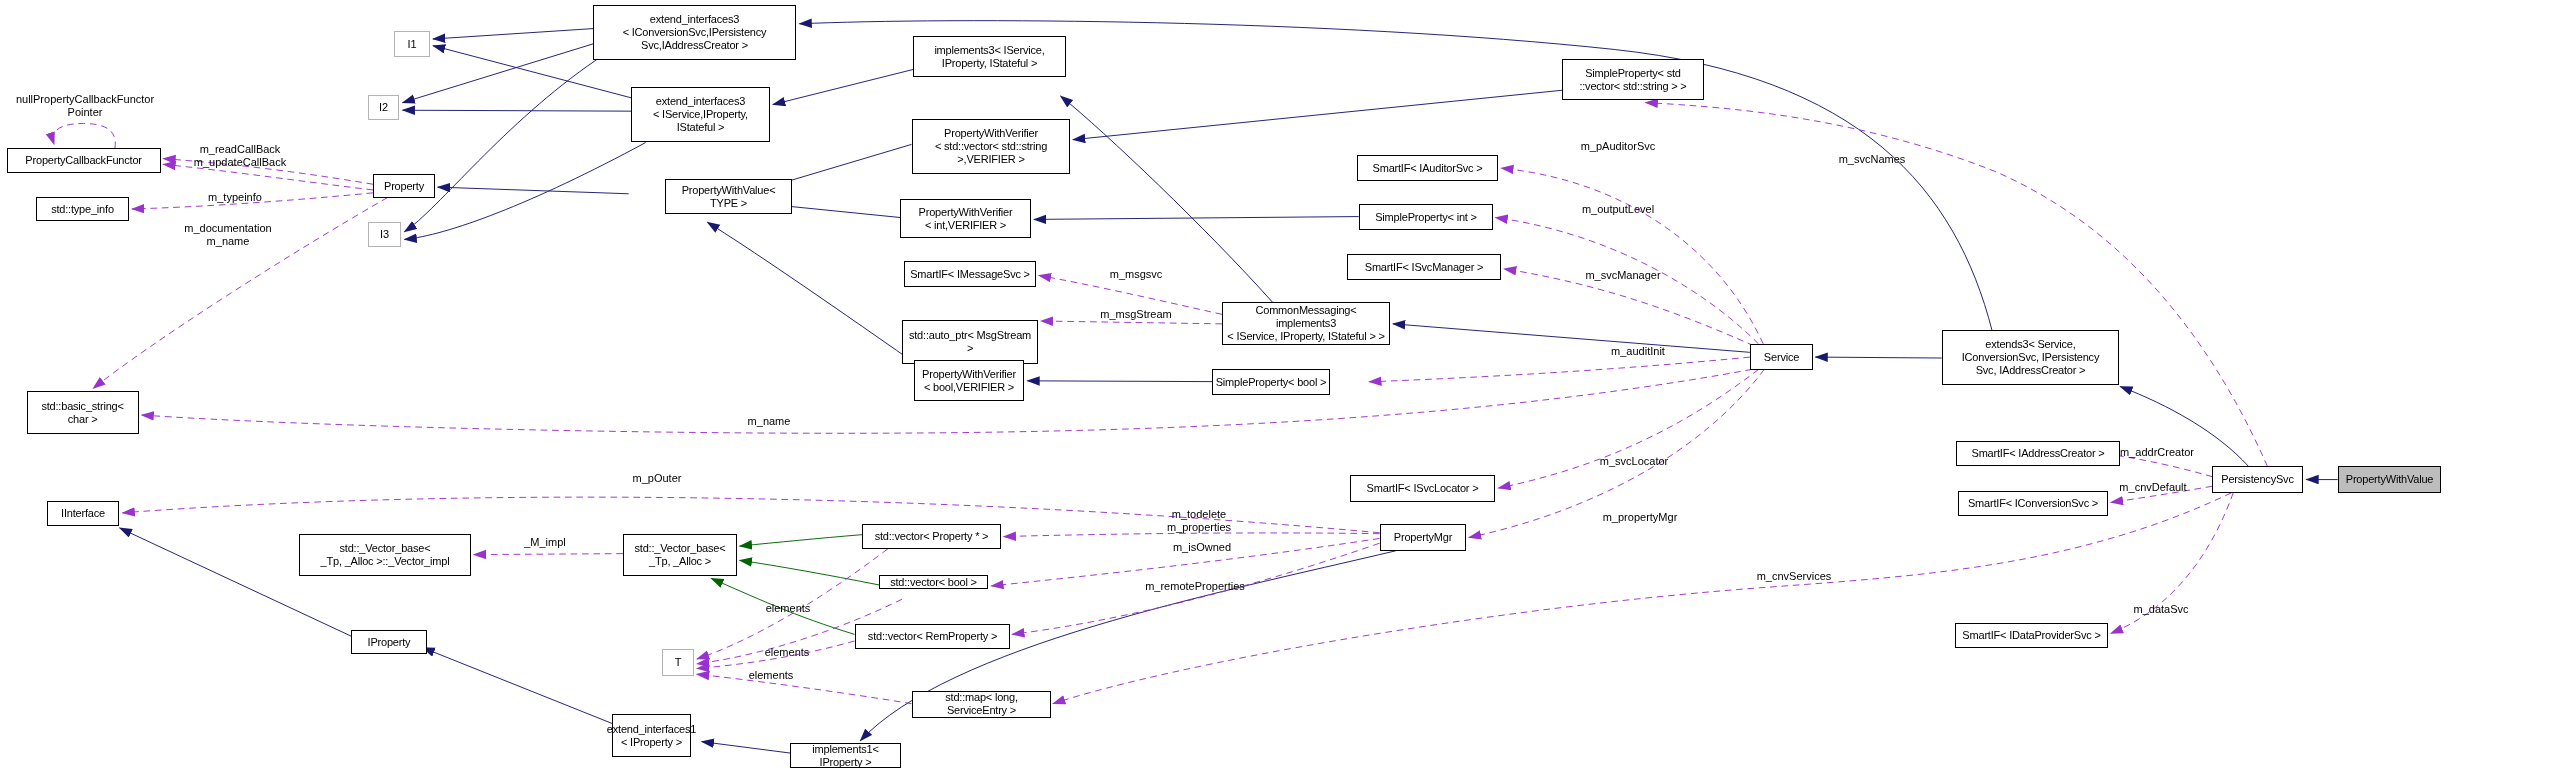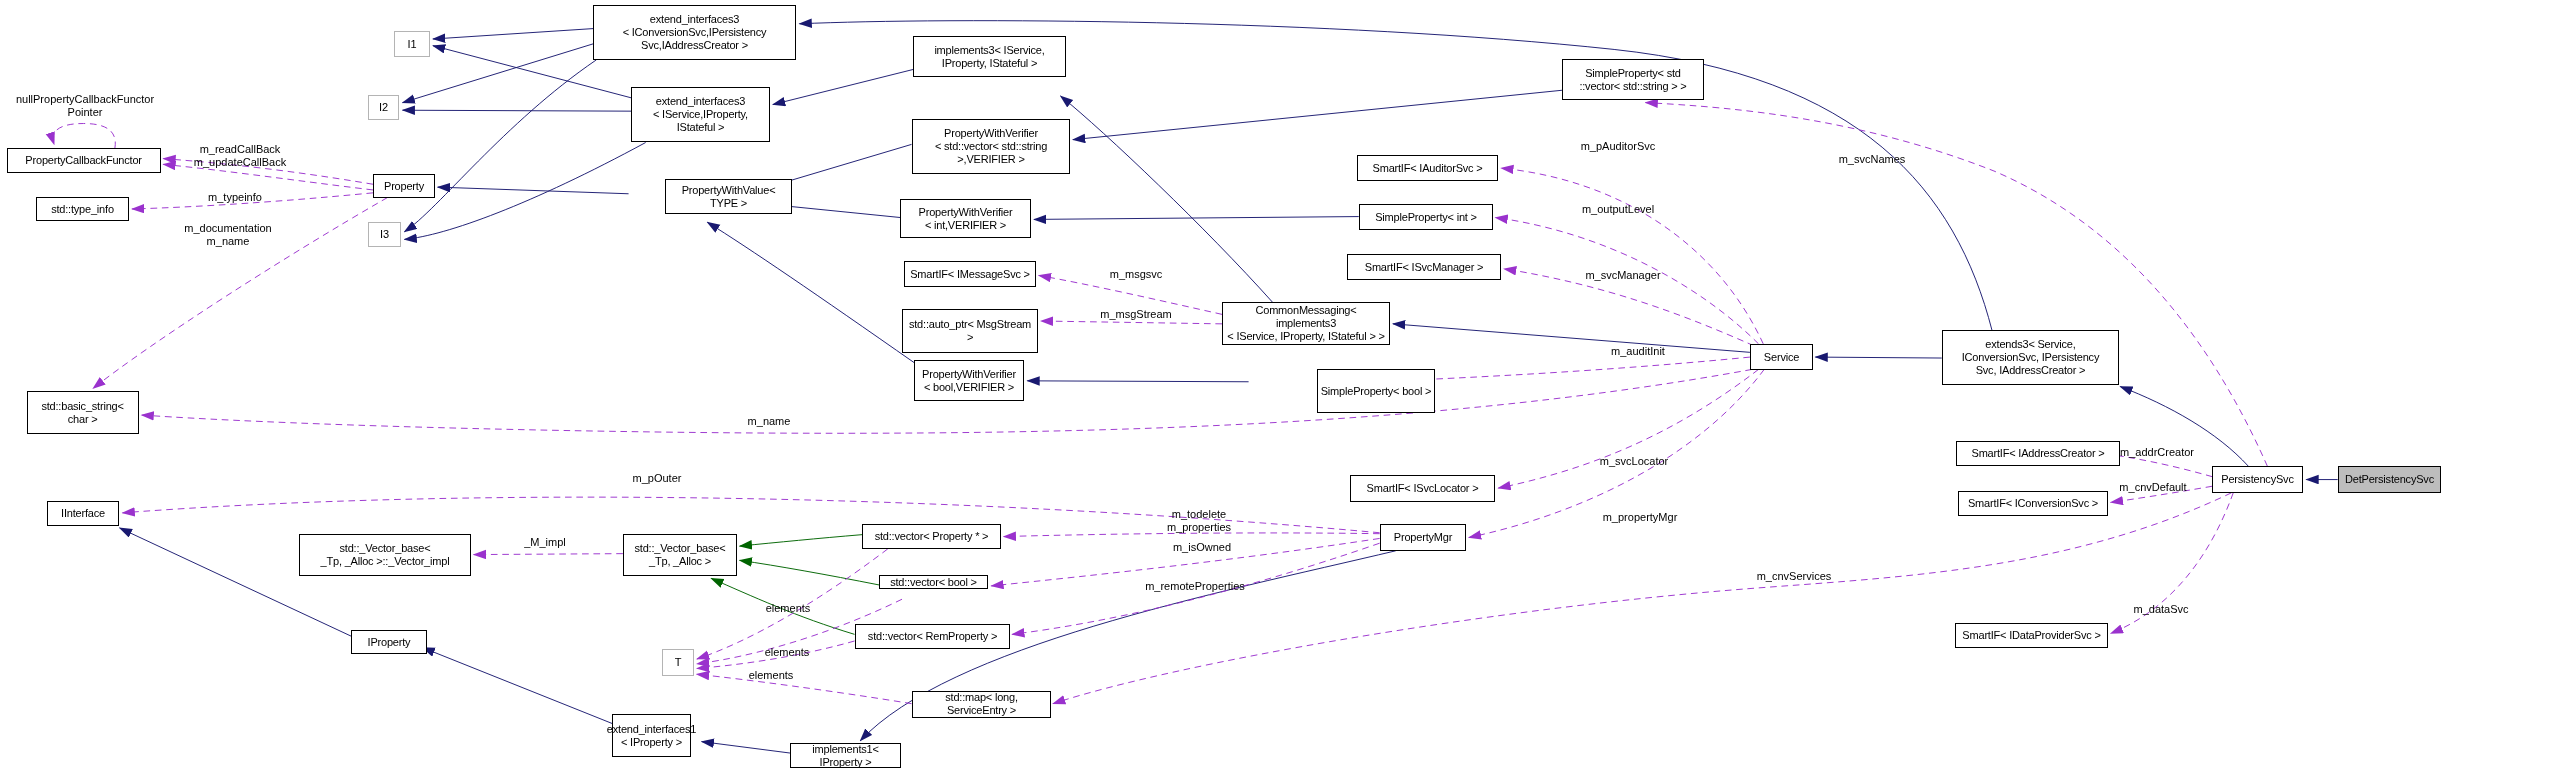--- a/index.html
+++ b/index.html
@@ -115,39 +115,39 @@
 <div class="node" style="left:912px;top:119px;width:158px;height:55px">PropertyWithVerifier
 &lt; std::vector&lt; std::string
 &gt;,VERIFIER &gt;</div>
 <div class="node" style="left:373px;top:174px;width:62px;height:24px">Property</div>
 <div class="node" style="left:665px;top:179px;width:127px;height:35px">PropertyWithValue&lt;
 TYPE &gt;</div>
 <div class="node param" style="left:368px;top:222px;width:33px;height:25px">I3</div>
 <div class="node" style="left:900px;top:199px;width:131px;height:39px">PropertyWithVerifier
 &lt; int,VERIFIER &gt;</div>
 <div class="node" style="left:904px;top:261px;width:132px;height:26px">SmartIF&lt; IMessageSvc &gt;</div>
-<div class="node" style="left:902px;top:309px;width:136px;height:44px">std::auto_ptr&lt; MsgStream &gt;</div>
+<div class="node" style="left:902px;top:320px;width:136px;height:44px">std::auto_ptr&lt; MsgStream &gt;</div>
 <div class="node" style="left:914px;top:360px;width:110px;height:41px">PropertyWithVerifier
 &lt; bool,VERIFIER &gt;</div>
 <div class="node" style="left:1222px;top:302px;width:168px;height:43px">CommonMessaging&lt; implements3
 &lt; IService, IProperty, IStateful &gt; &gt;</div>
 <div class="node" style="left:1357px;top:155px;width:141px;height:26px">SmartIF&lt; IAuditorSvc &gt;</div>
 <div class="node" style="left:1359px;top:204px;width:134px;height:26px">SimpleProperty&lt; int &gt;</div>
 <div class="node" style="left:1347px;top:254px;width:154px;height:26px">SmartIF&lt; ISvcManager &gt;</div>
-<div class="node" style="left:1317px;top:369px;width:118px;height:44px">SimpleProperty&lt; bool &gt;</div>
+<div class="node" style="left:1212px;top:369px;width:118px;height:26px">SimpleProperty&lt; bool &gt;</div>
 <div class="node" style="left:1562px;top:59px;width:142px;height:41px">SimpleProperty&lt; std
 ::vector&lt; std::string &gt; &gt;</div>
 <div class="node" style="left:1750px;top:344px;width:63px;height:26px">Service</div>
 <div class="node" style="left:1942px;top:330px;width:177px;height:55px">extends3&lt; Service,
 IConversionSvc, IPersistency
 Svc, IAddressCreator &gt;</div>
 <div class="node" style="left:1956px;top:441px;width:164px;height:25px">SmartIF&lt; IAddressCreator &gt;</div>
 <div class="node" style="left:1958px;top:491px;width:150px;height:25px">SmartIF&lt; IConversionSvc &gt;</div>
 <div class="node" style="left:2212px;top:466px;width:91px;height:26.6px">PersistencySvc</div>
-<div class="node current" style="left:2338px;top:466px;width:103px;height:26.6px">DetPersistencySvc</div>
+<div class="node current" style="left:2338px;top:466px;width:103px;height:26.6px">PropertyWithValue</div>
 <div class="node" style="left:1955px;top:623px;width:153px;height:25px">SmartIF&lt; IDataProviderSvc &gt;</div>
 <div class="node" style="left:1350px;top:475px;width:145px;height:26.6px">SmartIF&lt; ISvcLocator &gt;</div>
 <div class="node" style="left:1380px;top:524px;width:86px;height:26.6px">PropertyMgr</div>
 <div class="node" style="left:26.6px;top:391px;width:112px;height:43px">std::basic_string&lt;
 char &gt;</div>
 <div class="node" style="left:47px;top:501px;width:72px;height:25px">IInterface</div>
 <div class="node" style="left:299px;top:534px;width:172px;height:42px">std::_Vector_base&lt;
 _Tp, _Alloc &gt;::_Vector_impl</div>
 <div class="node" style="left:623px;top:534px;width:114px;height:42px">std::_Vector_base&lt;
 _Tp, _Alloc &gt;</div>

